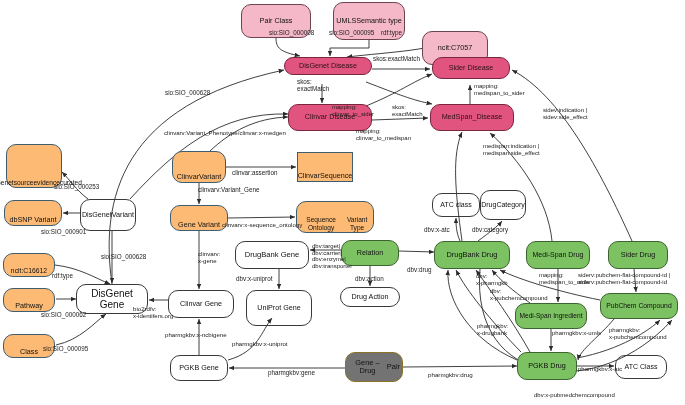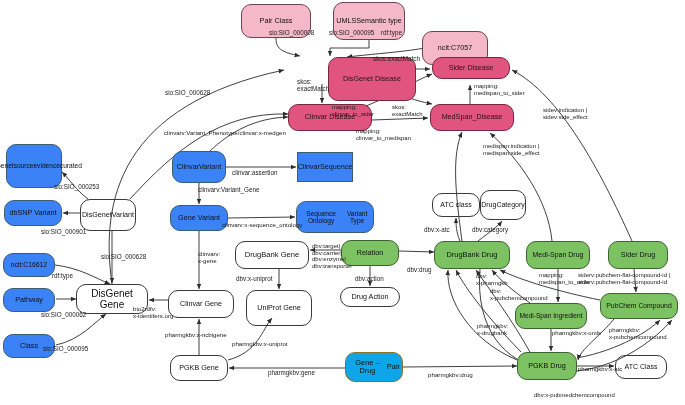--- a/index.html
+++ b/index.html
@@ -5,23 +5,23 @@
   html,body{margin:0;padding:0;background:#ffffff;}
   body{width:685px;height:405px;overflow:hidden;
        font-family:"Liberation Sans","DejaVu Sans",sans-serif;}
   #canvas{position:relative;width:685px;height:405px;}
   svg.layer{position:absolute;left:0;top:0;width:685px;height:405px;}
   .node{position:absolute;box-sizing:border-box;display:flex;align-items:center;
         justify-content:center;text-align:center;border:1px solid #3a3a3a;
         line-height:1.12;color:#111;z-index:5;padding:1px 2px;}
   .pink{background:#f4b8c8;border-color:#6d4450;}
   .darkpink{background:#e0547f;border-color:#7a2640;color:#2b1018;}
-  .blue{background:#3b82f6;border-color:#3c5d72;}
+  .blue{background:#fdba74;border-color:#3c5d72;align-items:flex-end;}
   .green{background:#7cc262;border-color:#3d6330;}
-  .yellow{background:#0ea5e9;border-color:#8a7226;}
+  .yellow{background:#737373;border-color:#8a7226;}
   .rnd{border-radius:10px;}
   .rect{border-radius:0;}
   .elabel{position:absolute;z-index:6;color:#1b1b1b;line-height:1.12;
           white-space:pre;pointer-events:none;}
 </style>
 </head>
 <body>
 
 <div id="canvas">
   <svg class="layer">
@@ -85,21 +85,21 @@
       <div class="node pink rnd" style="left: 241px; top: 4px; width: 70px; height: 34px; font-size: 7.2px;">
         <div>Pair Class</div>
       </div>
       <div class="node pink rnd" style="left: 333px; top: 2px; width: 72px; height: 38px; font-size: 7.2px;">
         <div>UMLS</div>
         <div>Semantic type</div>
       </div>
       <div class="node pink rnd" style="left: 422px; top: 4px; width: 66px; height: 34px; font-size: 7.2px; margin-top: 27px;">
         <div>ncit:C7057</div>
       </div>
-      <div class="node darkpink rnd" style="left: 284px; top: 57px; width: 88px; height: 44px; font-size: 7.2px; margin-left: 44px;">
+      <div class="node darkpink rnd" style="left: 284px; top: 57px; width: 88px; height: 18px; font-size: 7.2px;">
         <div>DisGenet Disease</div>
       </div>
       <div class="node darkpink rnd" style="left: 432px; top: 57px; width: 78px; height: 22px; font-size: 7.2px;">
         <div>Sider Disease</div>
       </div>
       <div class="node darkpink rnd" style="left: 288px; top: 104px; width: 84px; height: 27px; font-size: 7.2px;">
         <div>Clinvar Disease</div>
       </div>
       <div class="node darkpink rnd" style="left: 430px; top: 104px; width: 84px; height: 27px; font-size: 7.2px;">
         <div>MedSpan_Disease</div>

